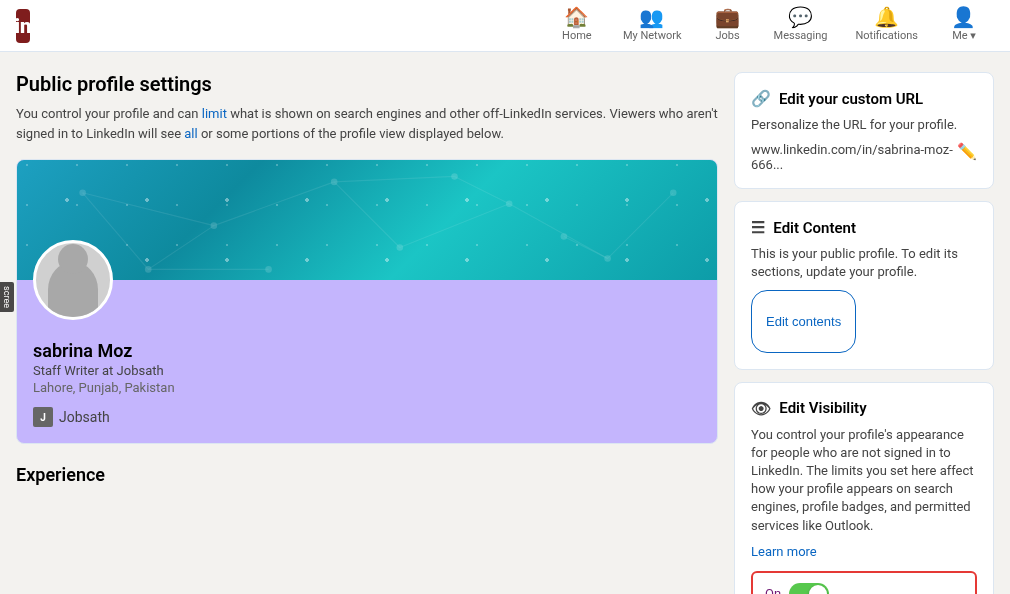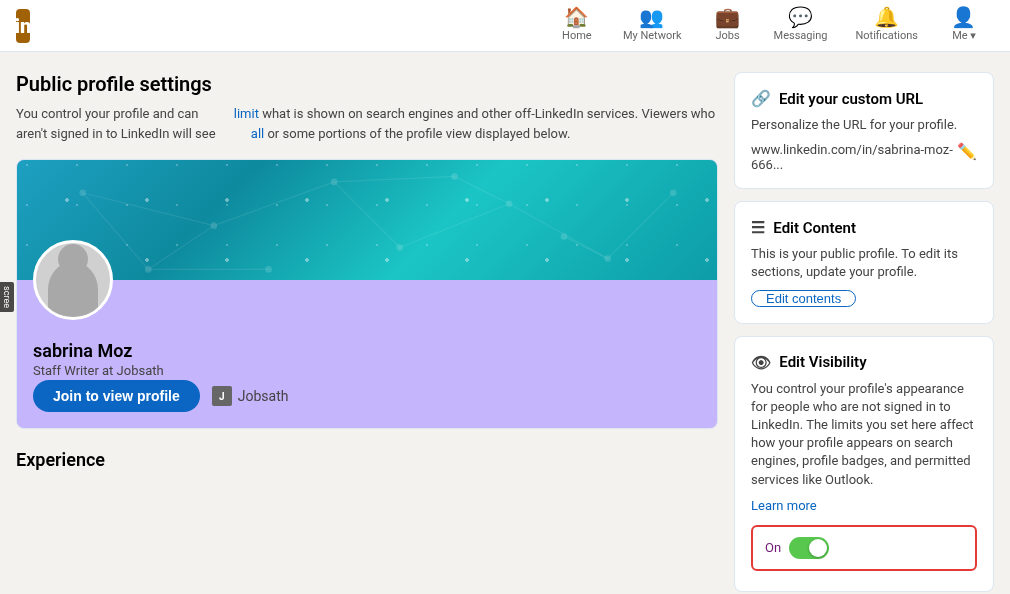--- a/index.html
+++ b/index.html
@@ -13,21 +13,21 @@
       align-items: center;
       padding: 0 16px;
       height: 52px;
       position: sticky;
       top: 0;
       z-index: 100;
     }
     .header-logo {
       width: 14px;
       height: 34px;
-      background: #a16207;
+      background: #7f1d1d;
       border-radius: 4px;
       display: flex;
       align-items: center;
       justify-content: center;
       color: #fff;
       font-weight: 900;
       font-size: 20px;
       flex-shrink: 0;
       margin-right: auto;
     }
@@ -69,21 +69,21 @@
       flex-shrink: 0;
       display: flex;
       flex-direction: column;
       gap: 12px;
     }
 
     
     .page-title-section { margin-bottom: 16px; }
     .page-title-section h1 { font-size: 20px; font-weight: 600; color: #000; margin-bottom: 8px; }
     .page-description { font-size: 13px; color: #444; line-height: 1.5; }
-    .page-description a { color: #0a66c2; text-decoration: none; margin-left: 32px; }
+    .page-description a { color: #0a66c2; text-decoration: none; }
 
     
     .profile-card {
       background: #c4b5fd;
       border: 1px solid #dce6f1;
       border-radius: 8px;
       overflow: hidden;
       margin-bottom: 20px;
     }
     .profile-banner {
@@ -212,21 +212,21 @@
       font-size: 13px;
       color: #444;
     }
     .edit-link-icon { color: #0a66c2; cursor: pointer; font-size: 16px; }
 
     .btn-edit-contents {
       border: 1px solid #0a66c2;
       background: #fff;
       color: #0a66c2;
       border-radius: 16px;
-      padding: 0 14px;
+      padding: 23px 14px;
       font-size: 13px;
       cursor: pointer;
     }
 
     .learn-more { color: #0a66c2; font-size: 13px; cursor: pointer; text-decoration: none; }
 
     
     .toggle-box {
       border: 2px solid #e53935;
       border-radius: 6px;
@@ -359,22 +359,22 @@
       </div>
       <div class="profile-body">
         <div class="profile-avatar">
           <div class="profile-avatar-figure">
             <div class="profile-avatar-head"></div>
           </div>
         </div>
         <div class="profile-info">
           <div class="profile-name">sabrina Moz</div>
           <div class="profile-headline">Staff Writer at Jobsath</div>
+          <div class="profile-location">Lahore, Punjab, Pakistan</div>
           <div class="profile-actions">
-            <button class="btn-join">Join to view profile</button>
             <div class="jobsath-link">
               <div class="jobsath-icon">J</div>
               <span>Jobsath</span>
             </div>
           </div>
         </div>
       </div>
     </div>
 
     <div class="experience-section">

